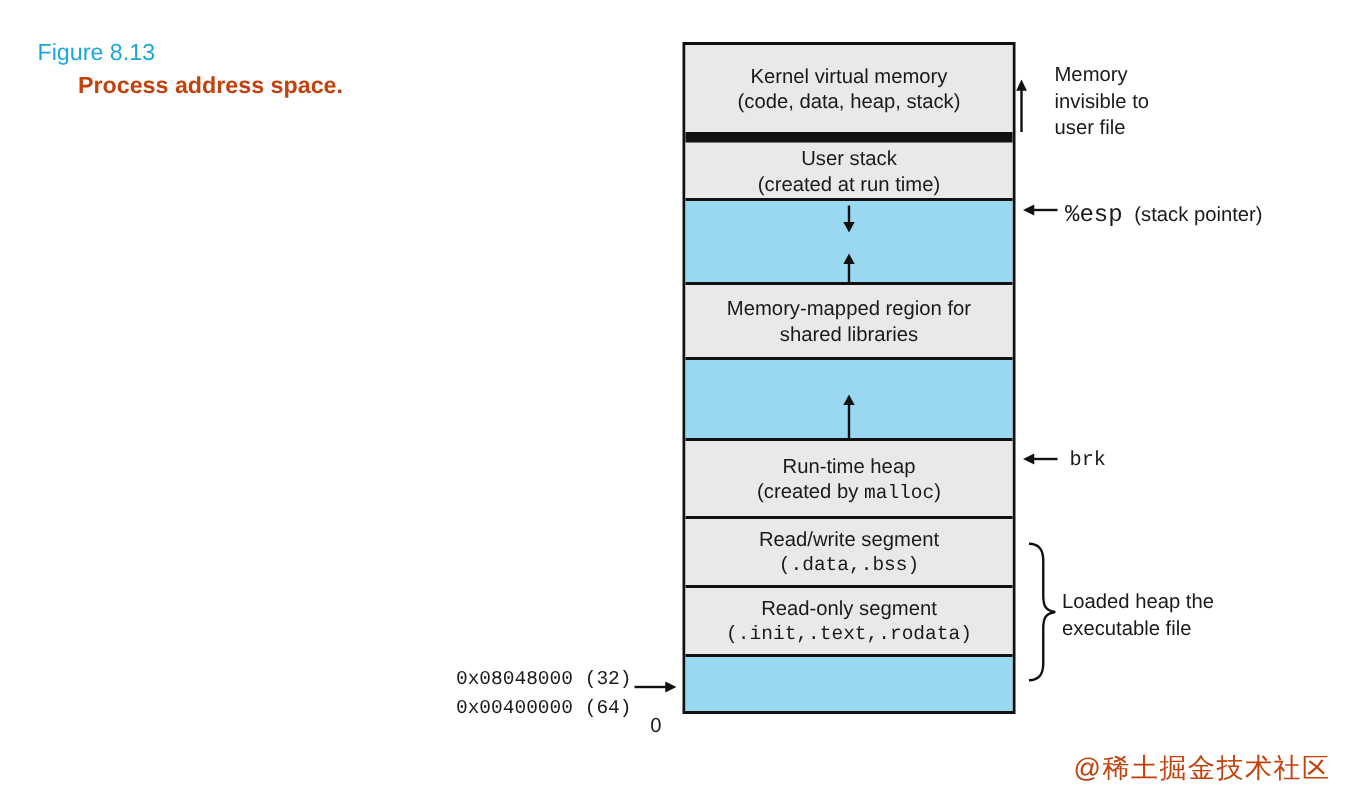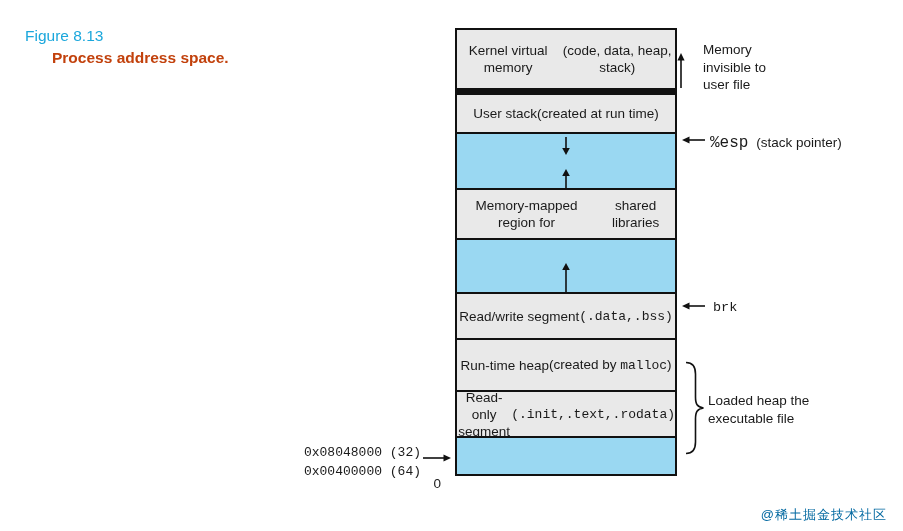--- a/index.html
+++ b/index.html
@@ -19,21 +19,21 @@
   .fig-label { color:#1ba7dc; font-size:15.5px; font-weight:400; line-height:20px; }
   .fig-title { color:#c2410c; font-size:15.5px; font-weight:700; line-height:20px; margin-top:2px;margin-left:27px; }
 
   
   .membox {
     position:absolute; left:455px; top:28px; width:222px;
     border:2px solid #111;
   }
   .row {
     position:relative;
-    display:flex; flex-direction:row; justify-content:center; align-items:center;
+    display:flex; flex-direction:column; justify-content:center; align-items:center;
     text-align:center;
     font-size:13.5px; line-height:17px;
     border-top:2px solid #111;
   }
   .row:first-child { border-top:none; }
   .row.gray { background:#e9e9e9; }
   .row.blue { background:#9ad8f2; }
   .row.thicksep { border-top:7px solid #111; }
   .row .mono { font-size:13px; }
   .row svg { position:absolute; left:0; top:0; }
@@ -42,21 +42,21 @@
   .ann { position:absolute; font-size:13.5px; line-height:17.5px; }
   .ann .mono { font-size:16px; }
   .addr-block {
     position:absolute; left:258px; top:443px; width:163px;
     text-align:right; font-size:13px; line-height:19px;
     font-family:"Liberation Mono","DejaVu Sans Mono",monospace;
   }
   .zero-label { position:absolute; left:427px; top:476px; width:14px; text-align:right; font-size:13.5px; }
   .watermark {
     position:absolute; right:16px; bottom:7px;
-    color:#0369a1; font-size:13px; letter-spacing:1px;margin-left:32px;
+    color:#c2410c; font-size:18px; letter-spacing:1px;margin-left:32px;
   }
   svg.arrow, svg.brace { position:absolute; overflow:visible; }
 </style>
 </head>
 <body>
 
 <div class="page">
 
   <div class="caption">
     <div class="fig-label">Figure 8.13</div>
@@ -89,28 +89,28 @@
       <div>shared libraries</div>
     </div>
 
     <div class="row blue" style="height:54px">
       <svg width="218" height="54" viewBox="0 0 218 54">
         <line x1="109" y1="54" x2="109" y2="30" stroke="#111" stroke-width="1.6"></line>
         <polygon points="105.2,30 112.8,30 109,23" fill="#111"></polygon>
       </svg>
     </div>
 
+    <div class="row gray" style="height:52px">
+      <div>Run-time heap</div>
+      <div><span>(created by </span><span class="mono">malloc</span><span>)</span></div>
+    </div>
+
     <div class="row gray" style="height:46px">
       <div>Read/write segment</div>
       <div class="mono">(.data,.bss)</div>
-    </div>
-
-    <div class="row gray" style="height:52px">
-      <div>Run-time heap</div>
-      <div><span>(created by </span><span class="mono">malloc</span><span>)</span></div>
     </div>
 
     <div class="row gray" style="height:46px">
       <div>Read-only segment</div>
       <div class="mono">(.init,.text,.rodata)</div>
     </div>
 
     <div class="row blue" style="height:38px"></div>
   </div>
 

